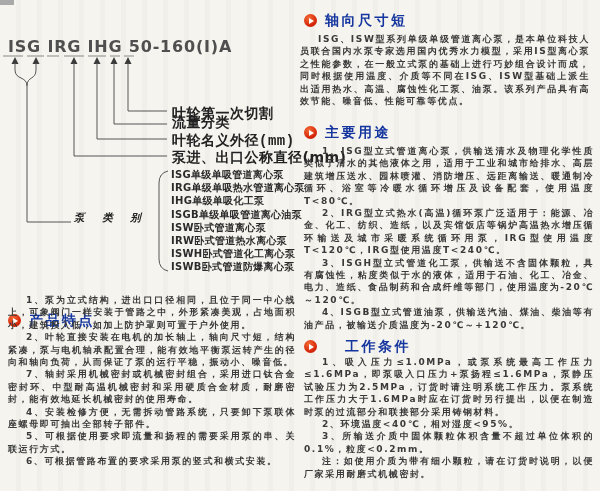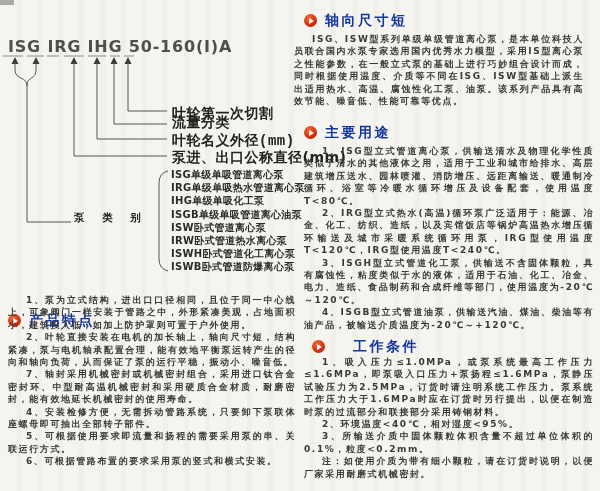--- a/index.html
+++ b/index.html
@@ -16,21 +16,21 @@
     background:radial-gradient(circle at 38% 30%,#f46a35 0%,#d42508 65%,#b81e06 100%);}
   .sec-icon::after{content:"";position:absolute;left:4.5px;top:3.5px;width:0;height:0;
     border-left:5px solid #fff;border-top:3px solid transparent;border-bottom:3px solid transparent;}
   .sec-title{margin:0;font-size:14px;font-weight:bold;color:#16369f;letter-spacing:2.5px;white-space:nowrap;}
 
   .model-code{position:absolute;left:8px;top:37px;font-size:16px;font-weight:bold;color:#4f4f4f;
     letter-spacing:0.8px;white-space:nowrap;}
   .callout{position:absolute;left:172px;font-size:14px;font-weight:bold;color:#222;
     letter-spacing:0.5px;white-space:nowrap;}
   .category-label{position:absolute;left:74px;top:211px;font-size:10.5px;font-weight:bold;color:#222;
-    letter-spacing:7px;white-space:nowrap;}
+    letter-spacing:7px;white-space:nowrap;font-style:italic;}
   .pump-list{position:absolute;left:171px;top:168px;}
   .pump-list div{font-size:10px;line-height:13.2px;font-weight:bold;color:#2b2b2b;
     letter-spacing:0.3px;white-space:nowrap;}
 
   .body-col{position:absolute;width:288px;}
   .body-col p{margin:0;font-size:9px;line-height:12.4px;letter-spacing:1.6px;text-align:justify;
     text-indent:2em;color:#3a3a3a;font-weight:bold;}
 </style>
 </head>
 <body>
@@ -96,37 +96,37 @@
     <p>4、安装检修方便，无需拆动管路系统，只要卸下泵联体座螺母即可抽出全部转子部件。</p>
     <p>5、可根据使用要求即流量和扬程的需要采用泵的串、关联运行方式。</p>
     <p>6、可根据管路布置的要求采用泵的竖式和横式安装。</p>
   </div>
 
   <div class="sec-header" style="left:304px;top:12px;">
     <span class="sec-icon"></span>
     <h2 class="sec-title">轴向尺寸短</h2>
   </div>
 
-  <div class="body-col" style="left:294px;top:33px;width:290px;">
+  <div class="body-col" style="left:300px;top:33px;width:290px;">
     <p>ISG、ISW型系列单级单级管道离心泵，是本单位科技人员联合国内水泵专家选用国内优秀水力模型，采用IS型离心泵之性能参数，在一般立式泵的基础上进行巧妙组合设计而成，同时根据使用温度、介质等不同在ISG、ISW型基础上派生出适用热水、高温、腐蚀性化工泵、油泵。该系列产品具有高效节能、噪音低、性能可靠等优点。</p>
   </div>
 
   <div class="sec-header" style="left:304px;top:124px;">
     <span class="sec-icon"></span>
     <h2 class="sec-title">主要用途</h2>
   </div>
 
   <div class="body-col" style="left:304px;top:145px;width:290px;">
     <p>1、ISG型立式管道离心泵，供输送清水及物理化学性质类似于清水的其他液体之用，适用于工业和城市给排水、高层建筑增压送水、园林喷灌、消防增压、远距离输送、暖通制冷循环、浴室等冷暖水循环增压及设备配套，使用温度T&lt;80℃。</p>
     <p>2、IRG型立式热水(高温)循环泵广泛适用于：能源、冶金、化工、纺织、造纸，以及宾馆饭店等锅炉高温热水增压循环输送及城市采暖系统循环用泵，IRG型使用温度T&lt;120℃，IRG型使用温度T&lt;240℃。</p>
     <p>3、ISGH型立式管道化工泵，供输送不含固体颗粒，具有腐蚀性，粘度类似于水的液体，适用于石油、化工、冶金、电力、造纸、食品制药和合成纤维等部门，使用温度为-20℃～120℃。</p>
     <p>4、ISGB型立式管道油泵，供输送汽油、煤油、柴油等有油产品，被输送介质温度为-20℃～+120℃。</p>
   </div>
 
-  <div class="sec-header" style="left:312px;top:338px;gap:28px;">
+  <div class="sec-header" style="left:304px;top:338px;gap:28px;">
     <span class="sec-icon"></span>
     <h2 class="sec-title">工作条件</h2>
   </div>
 
   <div class="body-col" style="left:304px;top:356px;width:290px;">
     <p>1、吸入压力≤1.0MPa，或泵系统最高工作压力≤1.6MPa，即泵吸入口压力+泵扬程≤1.6MPa，泵静压试验压力为2.5MPa，订货时请注明系统工作压力。泵系统工作压力大于1.6MPa时应在订货时另行提出，以便在制造时泵的过流部分和联接部分采用铸钢材料。</p>
     <p>2、环境温度&lt;40℃，相对湿度&lt;95%。</p>
     <p>3、所输送介质中固体颗粒体积含量不超过单位体积的0.1%，粒度&lt;0.2mm。</p>
     <p>注：如使用介质为带有细小颗粒，请在订货时说明，以便厂家采用耐磨式机械密封。</p>
   </div>

